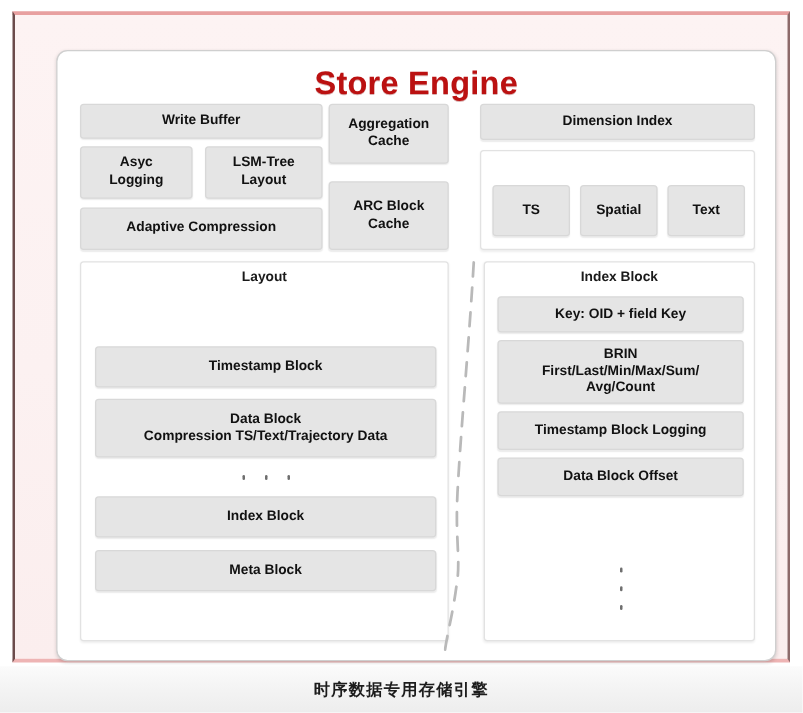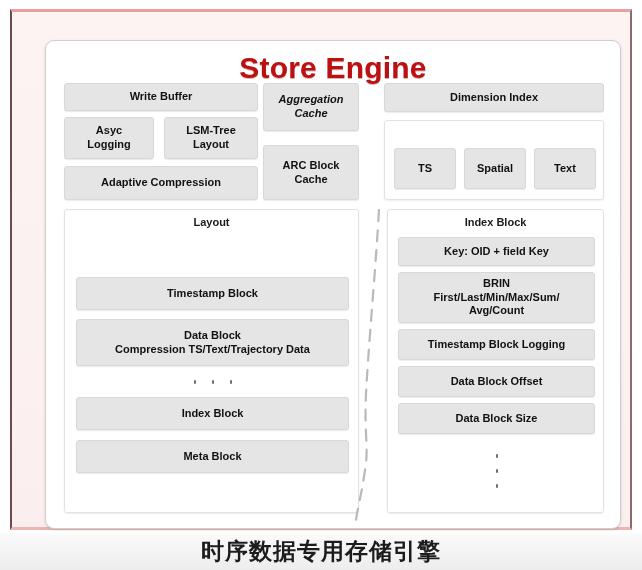--- a/index.html
+++ b/index.html
@@ -49,21 +49,21 @@
     border-radius: 9px;
     box-shadow: 0 1px 3px rgba(0,0,0,0.14), 0 0 0 1px rgba(255,255,255,0.6) inset;
   }
 
   .card-title {
     position: absolute;
     left: 0;
     top: 10px;
     width: 100%;
     text-align: center;
-    font-size: 30px;
+    font-size: 26px;
     font-weight: bold;
     color: #bb1111;
     letter-spacing: 0.2px;
     text-shadow: 0 1px 0 rgba(150,40,40,0.35);
   }
 
   
   .box {
     position: absolute;
     box-sizing: border-box;
@@ -144,21 +144,21 @@
     top: 533px;
     width: 642px;
     height: 37px;
     background: linear-gradient(180deg, #fbfbfb 0%, #f4f4f4 45%, #ededed 100%);
     display: flex;
     align-items: center;
     justify-content: center;
   }
   .caption-text {
     font-family: "DejaVu Sans", "Liberation Sans", sans-serif;
-    font-size: 23px;
+    font-size: 13px;
     font-weight: bold;
     color: #1c1c1c;
     letter-spacing: 1px;
   }
 </style>
 </head>
 <body>
 
 <div id="screenshot">
 
@@ -171,21 +171,21 @@
       <div class="box" style="left:18px; top:42px; width:194px; height:28px;">Write Buffer</div>
 
       <div class="box" style="left:18px; top:76px; width:90px; height:42px; white-space:pre-line;">Asyc
 Logging</div>
 
       <div class="box" style="left:118px; top:76px; width:94px; height:42px; white-space:pre-line;">LSM-Tree
 Layout</div>
 
       <div class="box" style="left:18px; top:125px; width:194px; height:34px;">Adaptive Compression</div>
 
-      <div class="box" style="left:217px; top:42px; width:96px; height:48px; white-space:pre-line;font-style:italic;">Aggregation
+      <div class="box" style="left:217px; top:42px; width:96px; height:48px; white-space:pre-line;">Aggregation
 Cache</div>
 
       <div class="box" style="left:217px; top:104px; width:96px; height:55px; white-space:pre-line;">ARC Block
 Cache</div>
 
       <div class="box" style="left:338px; top:42px; width:220px; height:29px;">Dimension Index</div>
 
       <div class="panel" style="left:338px; top:79px; width:220px; height:80px;">
 
         <div class="box" style="left:9px; top:27px; width:62px; height:41px;">TS</div>
@@ -219,21 +219,20 @@
         <div class="box" style="left:10px; top:27px; width:197px; height:29px; white-space:pre-line;">Key: OID + field Key</div>
 
         <div class="box" style="left:10px; top:62px; width:197px; height:51px; white-space:pre-line;">BRIN
 First/Last/Min/Max/Sum/
 Avg/Count</div>
 
         <div class="box" style="left:10px; top:119px; width:197px; height:31px; white-space:pre-line;">Timestamp Block Logging</div>
 
         <div class="box" style="left:10px; top:156px; width:197px; height:31px; white-space:pre-line;">Data Block Offset</div>
 
-        <div class="box" style="left:10px; top:193px; width:197px; height:31px; white-space:pre-line;">Data Block Size</div>
 
         <div class="dots-v" style="left:10px; top:230px; width:197px; height:62px;">
           <i></i>
           <i></i>
           <i></i>
         </div>
       </div>
 
     </div>
 

